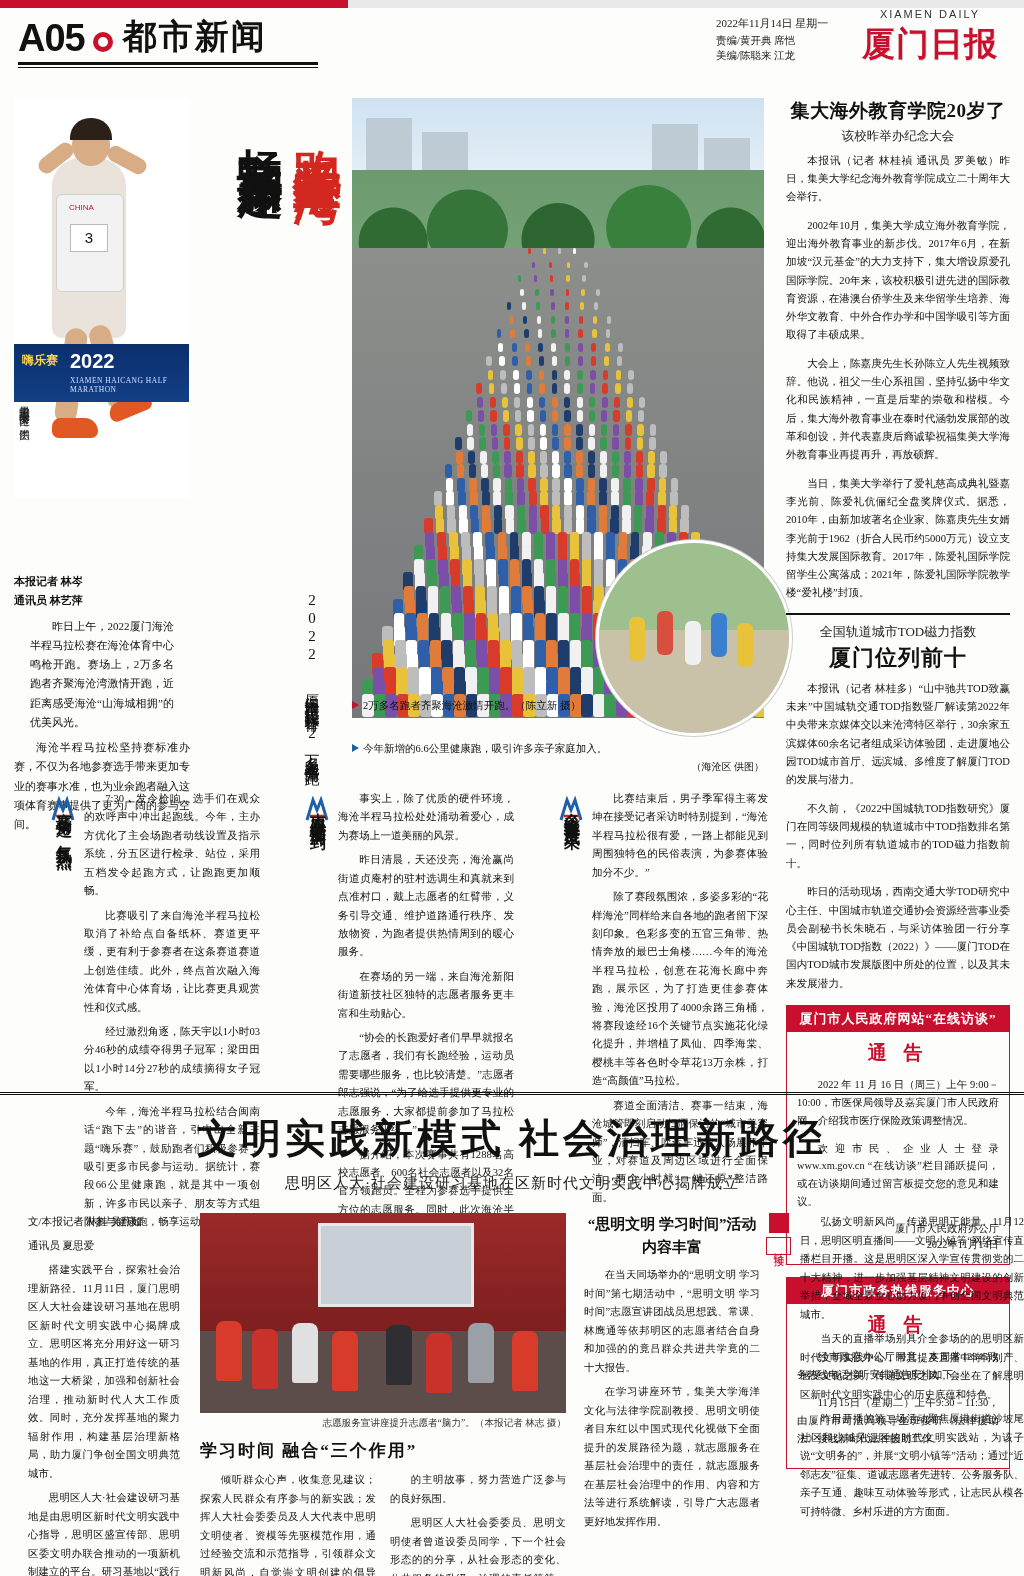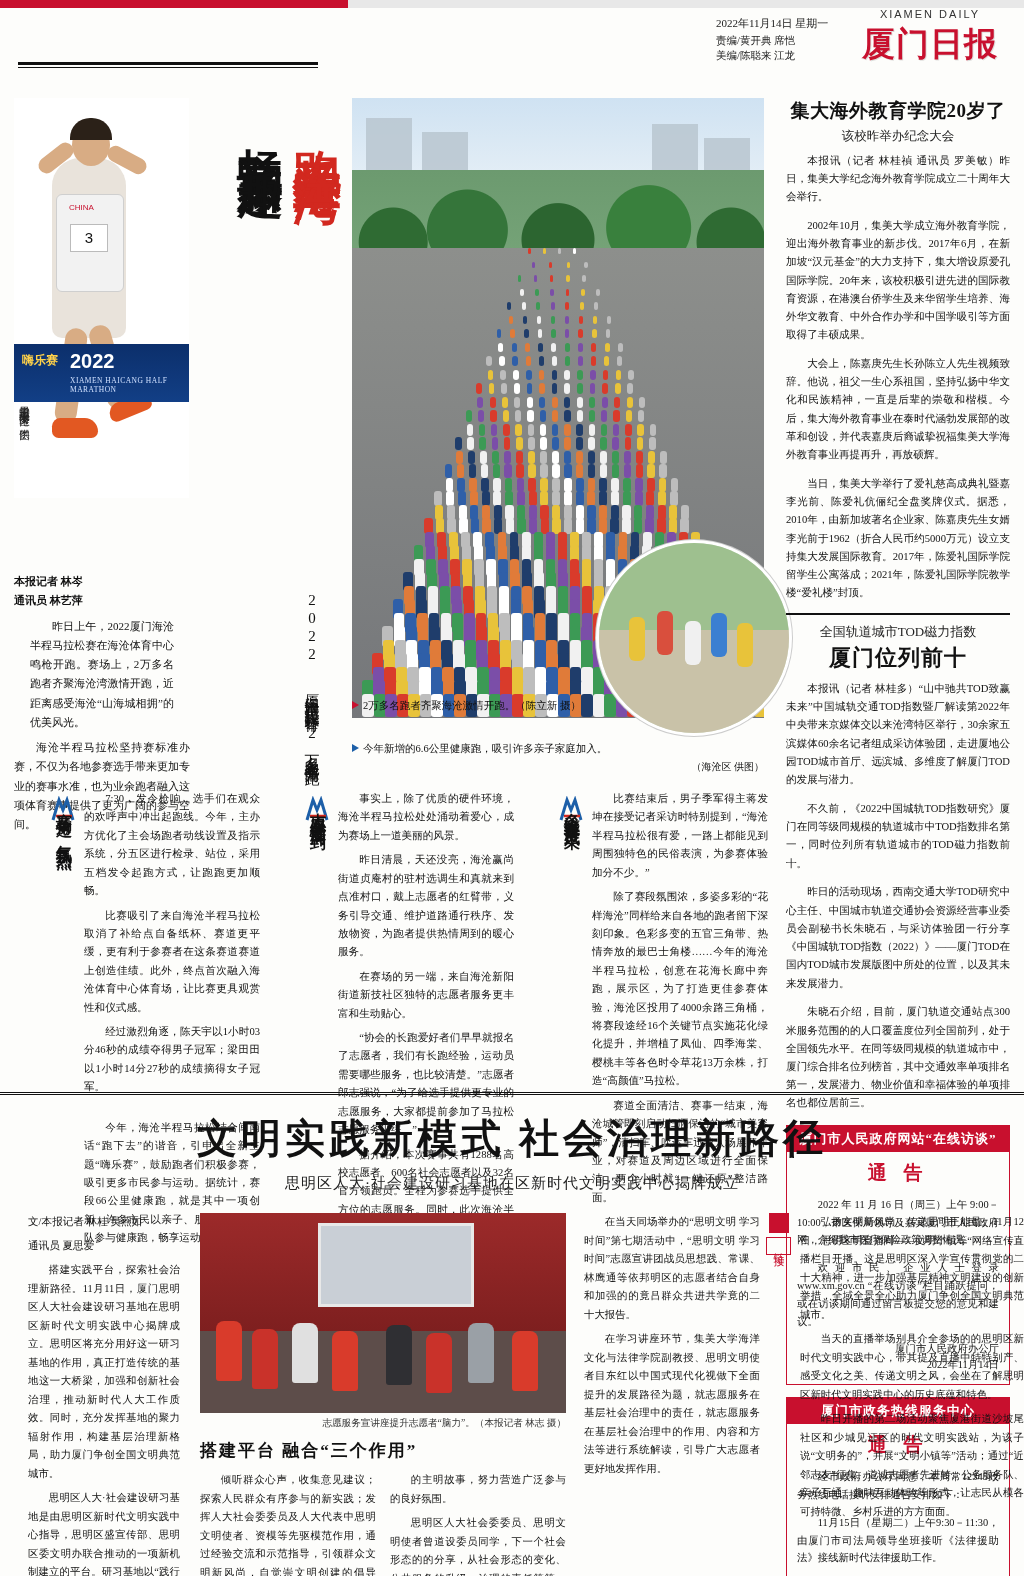--- a/index.html
+++ b/index.html
@@ -142,20 +142,25 @@
           text-orientation:upright;padding:6px 4px;letter-spacing:2px;}
   .lb-seal{width:20px;height:20px;background:#c8102e;margin:0 auto 4px;}
 </style>
 </head>
 <body>
 
 <div class="page">
 
   <div class="masthead">
     <div class="mh-topline"></div>
+    <div class="mh-left">
+      <span class="mh-a05">A05</span>
+      <span class="mh-dot"></span>
+      <span class="mh-section">都市新闻</span>
+    </div>
     <div class="mh-rule"></div>
     <div class="mh-rule2"></div>
     <div class="mh-date">2022年11月14日 星期一</div>
     <div class="mh-cred">
       <div>责编/黄开典 席恺</div>
       <div>美编/陈聪来 江龙</div>
     </div>
     <div class="mh-brandbox">
       <div class="mh-xd">XIAMEN DAILY</div>
       <div class="mh-logo">厦门日报</div>
@@ -885,21 +890,21 @@
       <div class="tb-logo" style="left:36px;">
         <svg width="28" height="28" viewBox="0 0 28 28">
             <path d="M3 24 L9 4 L13 14 L17 4 L23 24" fill="none" stroke="#1d5fa8" stroke-width="3"></path>
             <path d="M6 20 L22 20" stroke="#d2281f" stroke-width="2.5"></path>
           </svg>
       </div>
       <div class="tb-title" style="left:6px;">赛场角逐 气氛热烈</div>
       <div class="tb-col" style="left:70px;width:176px;">
         <p style="margin:0 0 6px;text-indent:2em;">7:30，发令枪响，选手们在观众的欢呼声中冲出起跑线。今年，主办方优化了主会场跑者动线设置及指示系统，分五区进行检录、站位，采用五档发令起跑方式，让跑跑更加顺畅。</p>
         <p style="margin:0 0 6px;text-indent:2em;">比赛吸引了来自海沧半程马拉松取消了补给点自备纸杯、赛道更平缓，更有利于参赛者在这条赛道赛道上创造佳绩。此外，终点首次融入海沧体育中心体育场，让比赛更具观赏性和仪式感。</p>
-        <p style="margin:0 0 22px;text-indent:2em;">经过激烈角逐，陈天宇以1小时03分46秒的成绩夺得男子冠军；梁田田以1小时14分27秒的成绩摘得女子冠军。</p>
+        <p style="margin:0 0 6px;text-indent:2em;">经过激烈角逐，陈天宇以1小时03分46秒的成绩夺得男子冠军；梁田田以1小时14分27秒的成绩摘得女子冠军。</p>
         <p style="margin:0;text-indent:2em;">今年，海沧半程马拉松结合闽南话“跑下去”的谐音，引申出全新主题“嗨乐赛”，鼓励跑者们积极参赛，吸引更多市民参与运动。据统计，赛段66公里健康跑，就是其中一项创新，许多市民以亲子、朋友等方式组队参与健康跑，畅享运动健康生活。</p>
       </div>
 
       <div class="tb-logo" style="left:290px;">
         <svg width="28" height="28" viewBox="0 0 28 28">
             <path d="M3 24 L9 4 L13 14 L17 4 L23 24" fill="none" stroke="#1d5fa8" stroke-width="3"></path>
             <path d="M6 20 L22 20" stroke="#d2281f" stroke-width="2.5"></path>
           </svg>
       </div>
       <div class="tb-title" style="left:260px;">志愿服务温情周到</div>
@@ -933,21 +938,20 @@
     <p class="rail-p">2002年10月，集美大学成立海外教育学院，迎出海外教育事业的新步伐。2017年6月，在新加坡“汉元基金”的大力支持下，集大增设原爱孔国际学院。20年来，该校积极引进先进的国际教育资源，在港澳台侨学生及来华留学生培养、海外华文教育、中外合作办学和中国学吸引等方面取得了丰硕成果。</p>
     <p class="rail-p">大会上，陈嘉庚先生长孙陈立人先生视频致辞。他说，祖父一生心系祖国，坚持弘扬中华文化和民族精神，一直是后辈的崇敬和楷模。今后，集大海外教育事业在泰时代涵勃发展部的改革和创设，并代表嘉庚后裔诚挚祝福集美大学海外教育事业再提再升，再放硕辉。</p>
     <p class="rail-p">当日，集美大学举行了爱礼慈高成典礼暨嘉李光前、陈爱礼伉俪纪全盘奖牌仪式。据悉，2010年，由新加坡著名企业家、陈嘉庚先生女婿李光前于1962（折合人民币约5000万元）设立支持集大发展国际教育。2017年，陈爱礼国际学院留学生公寓落成；2021年，陈爱礼国际学院教学楼“爱礼楼”封顶。</p>
 
     <div class="rail-div"></div>
     <div class="rail-h-red">全国轨道城市TOD磁力指数</div>
     <div class="rail-h-big">厦门位列前十</div>
     <p class="rail-p">本报讯（记者 林桂多）“山中驰共TOD致赢未来”中国城轨交通TOD指数暨厂解读第2022年中央带来京媒体交以来沧湾特区举行，30余家五滨媒体60余名记者组成采访体验团，走进厦地公园TOD城市首厅、远滨城、多维度了解厦门TOD的发展与潜力。</p>
     <p class="rail-p">不久前，《2022中国城轨TOD指数研究》厦门在同等级同规模的轨道城市中TOD指数排名第一，同时位列所有轨道城市的TOD磁力指数前十。</p>
     <p class="rail-p">昨日的活动现场，西南交通大学TOD研究中心主任、中国城市轨道交通协会资源经营事业委员会副秘书长朱晓石，与采访体验团一行分享《中国城轨TOD指数（2022）》——厦门TOD在国内TOD城市发展版图中所处的位置，以及其未来发展潜力。</p>
-    <p class="rail-p">朱晓石介绍，目前，厦门轨道交通站点300米服务范围的的人口覆盖度位列全国前列，处于全国领先水平。在同等级同规模的轨道城市中，厦门综合排名位列榜首，其中交通效率单项排名第一，发展潜力、物业价值和幸福体验的单项排名也都位居前三。</p>
 
     <div class="notice">
       <div class="notice-title">厦门市人民政府网站“在线访谈”</div>
       <div class="notice-h">通 告</div>
       <p class="notice-p">2022 年 11 月 16 日（周三）上午 9:00－10:00，市医保局领导及嘉宾厦门市人民政府网，介绍我市医疗保险政策调整情况。</p>
       <p class="notice-p">欢迎市民、企业人士登录 www.xm.gov.cn “在线访谈”栏目踊跃提问，或在访谈期间通过留言板提交您的意见和建议。</p>
       <div class="notice-sign">
         <div>厦门市人民政府办公厅</div>
         <div>2022年11月14日</div>
       </div>
@@ -983,32 +987,33 @@
         <div class="bp-person" style="left:16px;top:108px;background:#d93b2b;"></div>
         <div class="bp-person" style="left:52px;top:116px;background:#c9322a;"></div>
         <div class="bp-person" style="left:92px;top:110px;background:#e0e0e0;"></div>
         <div class="bp-person" style="left:132px;top:118px;background:#d93b2b;"></div>
         <div class="bp-person" style="left:186px;top:112px;background:#2f2f33;"></div>
         <div class="bp-person" style="left:226px;top:120px;background:#c9322a;"></div>
         <div class="bp-person" style="left:268px;top:110px;background:#9aa0a6;"></div>
         <div class="bp-person" style="left:312px;top:118px;background:#d93b2b;"></div>
       </div>
       <div class="b-photocap">志愿服务宣讲座提升志愿者“脑力”。（本报记者 林志 摄）</div>
-      <div class="b-platform">搭建平台 融合“三个作用”</div>
+      <div class="b-platform">学习时间 融合“三个作用”</div>
 
       <div class="b-c3">
         <p style="margin:0;text-indent:2em;">倾听群众心声，收集意见建议；探索人民群众有序参与的新实践；发挥人大社会委委员及人大代表中思明文明使者、资模等先驱模范作用，通过经验交流和示范指导，引领群众文明新风尚，自觉崇文明创建的倡导者，先行者和推动者；宣传命立足人民民主的原则理念、制度安排、生动实践、经验做法，讲好全过程人民民主社会建设</p>
       </div>
       <div class="b-c4">
         <p style="margin:0 0 6px;text-indent:2em;">的主明故事，努力营造广泛参与的良好氛围。</p>
         <p style="margin:0 0 6px;text-indent:2em;">思明区人大社会委委员、思明文明使者曾道设委员同学，下一个社会形态的的分享，从社会形态的变化、公共服务的升级、治理的责任等等，为社会作新发展提供了基本了解。</p>
 
       </div>
 
       <div class="b-c5">
+        <div class="b-c5h">“思明文明 学习时间”活动内容丰富</div>
         <p style="margin:0 0 6px;text-indent:2em;">在当天同场举办的“思明文明 学习时间”第七期活动中，“思明文明 学习时间”志愿宣讲团战员思想践、常课、林鹰通等依邦明区的志愿者结合自身和加强的的竟吕群众共进共学竟的二十大报告。</p>
         <p style="margin:0;text-indent:2em;">在学习讲座环节，集美大学海洋文化与法律学院副教授、思明文明使者目东红以中国式现代化视做下全面提升的发展路径为题，就志愿服务在基层社会治理中的责任，就志愿服务在基层社会治理中的作用、内容和方法等进行系统解读，引导广大志愿者更好地发挥作用。</p>
       </div>
 
       <div class="linkbadge">
         <div class="lb-seal"></div>
         <div class="lb-box">链接</div>
       </div>
 
       <div class="b-c6">

